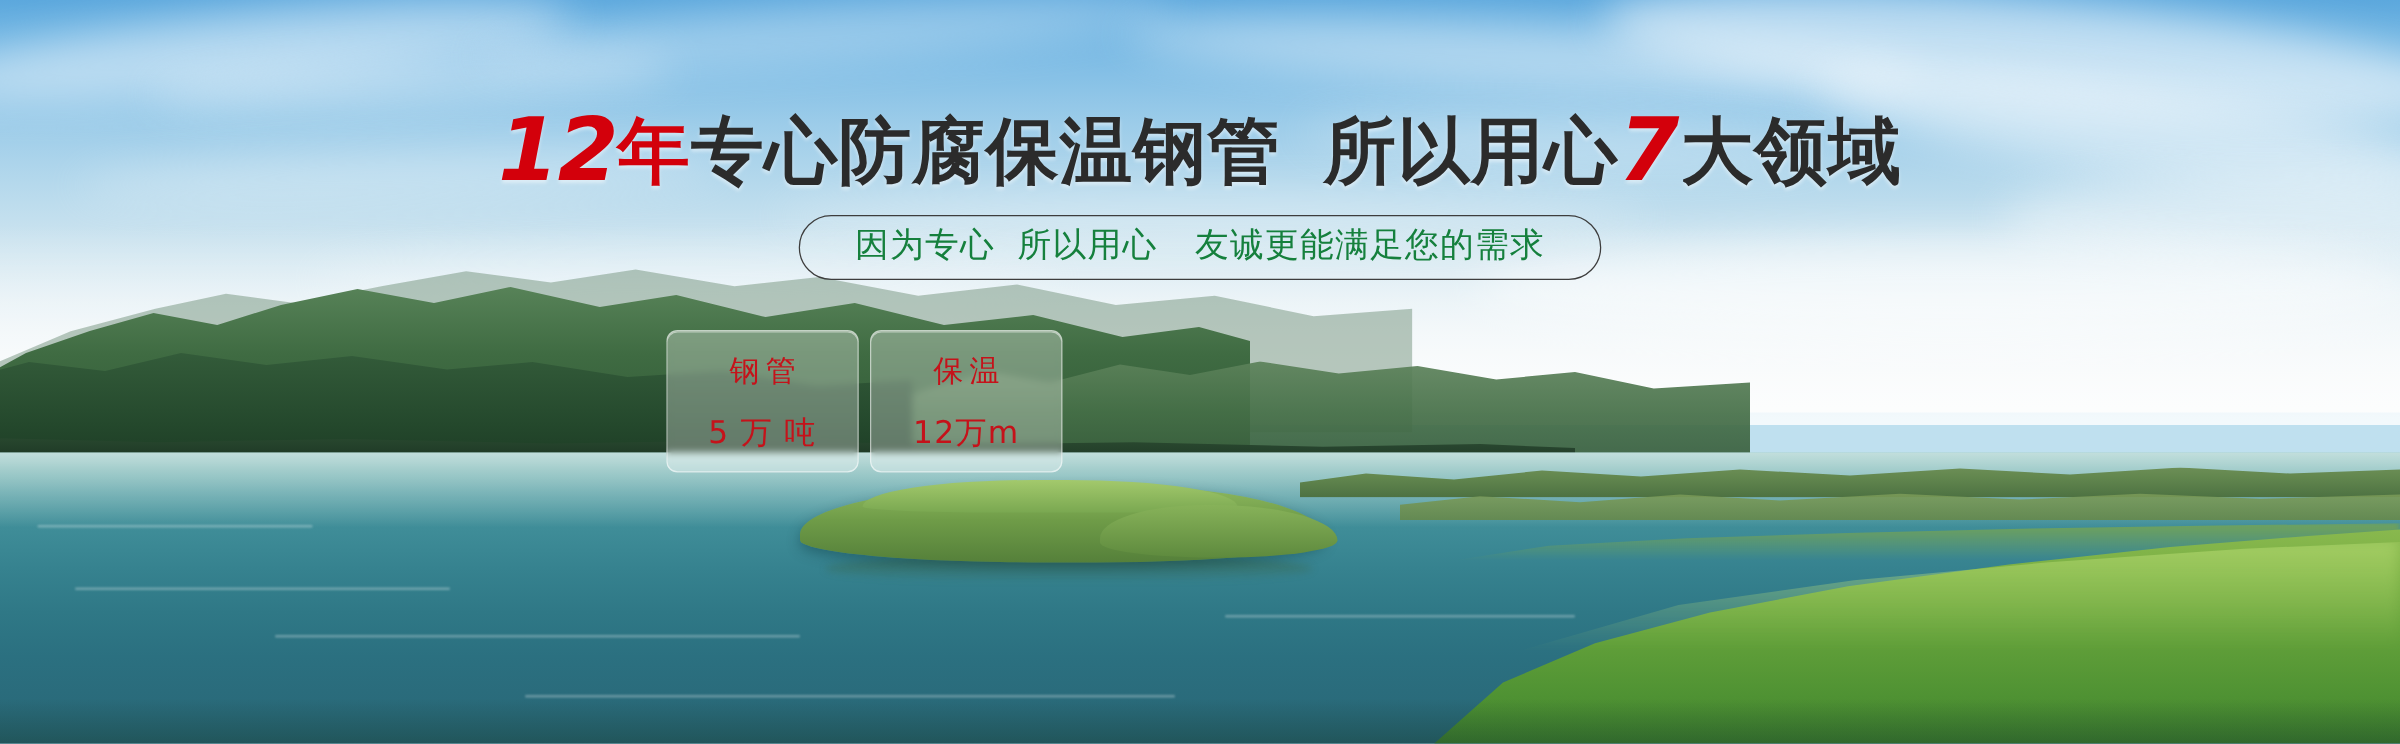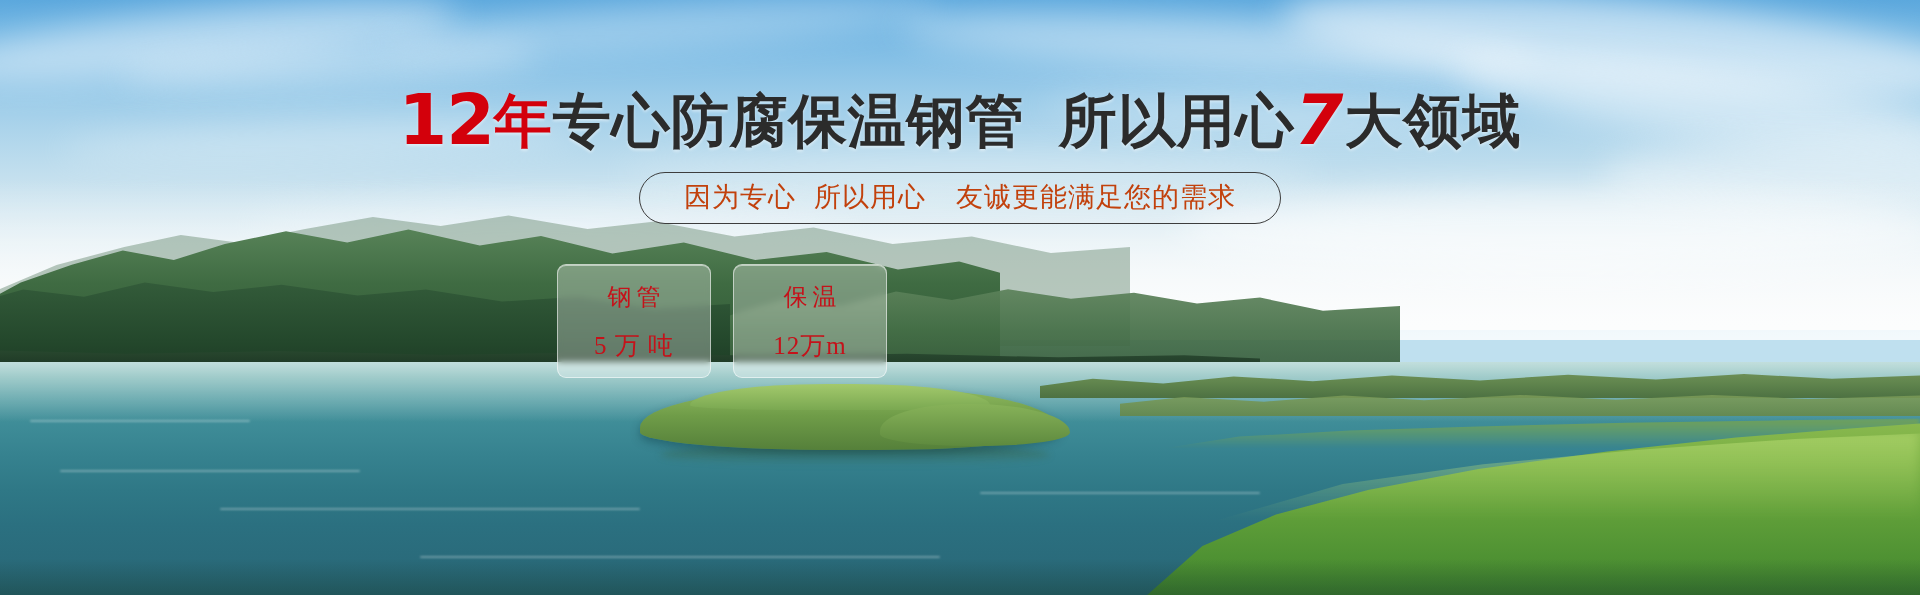--- a/index.html
+++ b/index.html
@@ -164,20 +164,21 @@
     font-weight:700;
     letter-spacing:1px;
     line-height:1;
     white-space:nowrap;
     color:#2b2b2b;
     text-shadow:0 2px 3px rgba(255,255,255,.45);
   }
   .headline .red{color:#d3000b;}
   .headline .num{
     font-size:70px;
+    font-style:italic;
     letter-spacing:-1px;
     display:inline-block;
     transform:translateY(3px);
   }
   .headline .num7{
     font-size:70px;
     font-style:italic;
     display:inline-block;
     transform:translateY(3px);
   }
@@ -185,35 +186,34 @@
 
   .subtitle-wrap{
     position:absolute;top:172px;left:0;width:1920px;text-align:center;
   }
   .subtitle{
     display:inline-block;
     padding:9px 44px 11px 44px;
     border:1.6px solid #3d3d3d;
     border-radius:30px;
     font-size:27px;
-    color:#c2410c;
+    color:#15803d;
     letter-spacing:1px;
     line-height:1.1;
     white-space:nowrap;
     background:rgba(255,255,255,.05);
   }
   .subtitle .sp{display:inline-block;width:18px;}
   .subtitle .sp2{display:inline-block;width:30px;}
 
   
   .cards{
-    position:absolute;top:264px;left:557px;
+    position:absolute;top:264px;left:533px;
     display:flex;
-    gap:22px;
-    font-family:Liberation Serif, serif;
+    gap:9px;
   }
   .card{
     width:152px;height:112px;
     border-radius:9px;
     background:rgba(255,255,255,.30);
     border:1px solid rgba(255,255,255,.55);
     backdrop-filter:blur(3px);
     -webkit-backdrop-filter:blur(3px);
     display:flex;flex-direction:column;
     align-items:center;justify-content:center;

